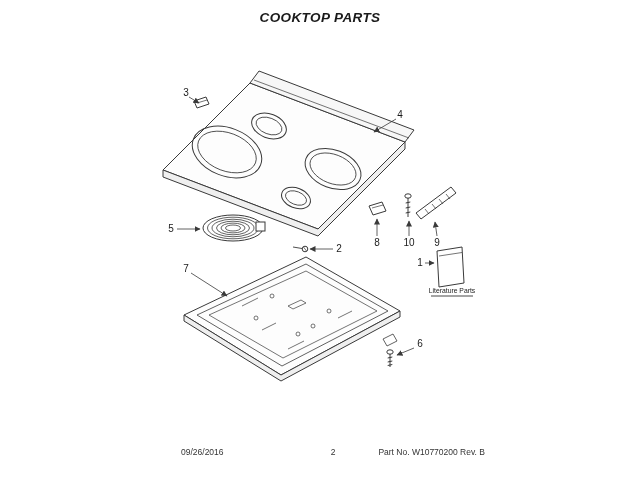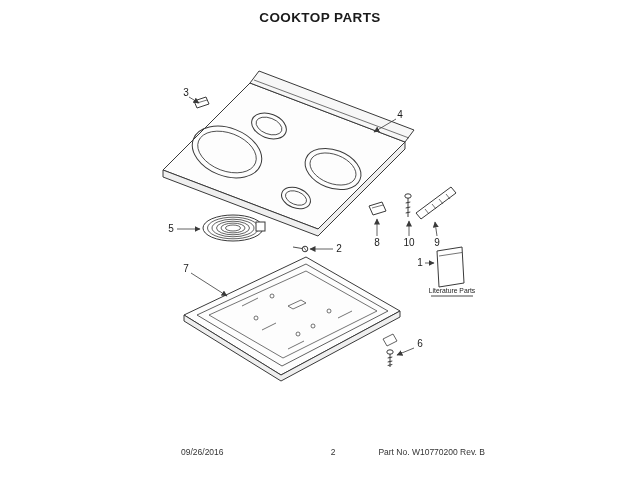--- a/index.html
+++ b/index.html
@@ -9,20 +9,21 @@
     background:#ffffff;
     font-family:"Liberation Sans", sans-serif;
     color:#1a1a1a;
     overflow:hidden;
   }
   .title{
     position:absolute;top:10px;left:0;width:640px;
     text-align:center;
     font-size:13.5px;font-weight:bold;letter-spacing:0.4px;
     margin:0;
+    font-style:italic;
   }
   svg.diagram{position:absolute;top:0;left:0;}
   .callout{
     font-size:10px;
     fill:#1a1a1a;
     font-family:"Liberation Sans", sans-serif;
   }
   .lit-label{
     font-size:6.8px;
     fill:#1a1a1a;

